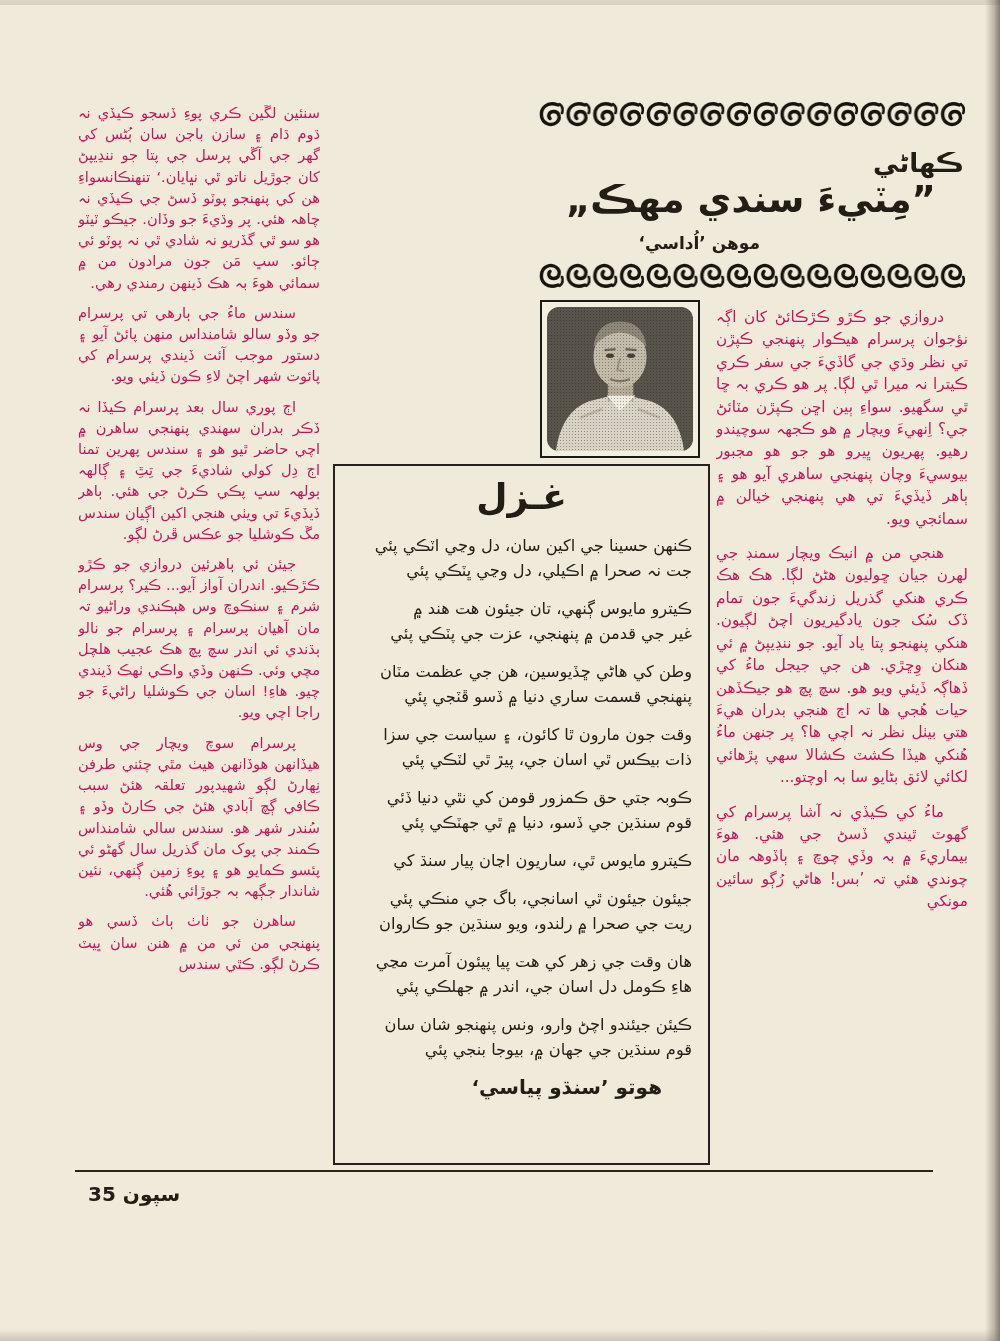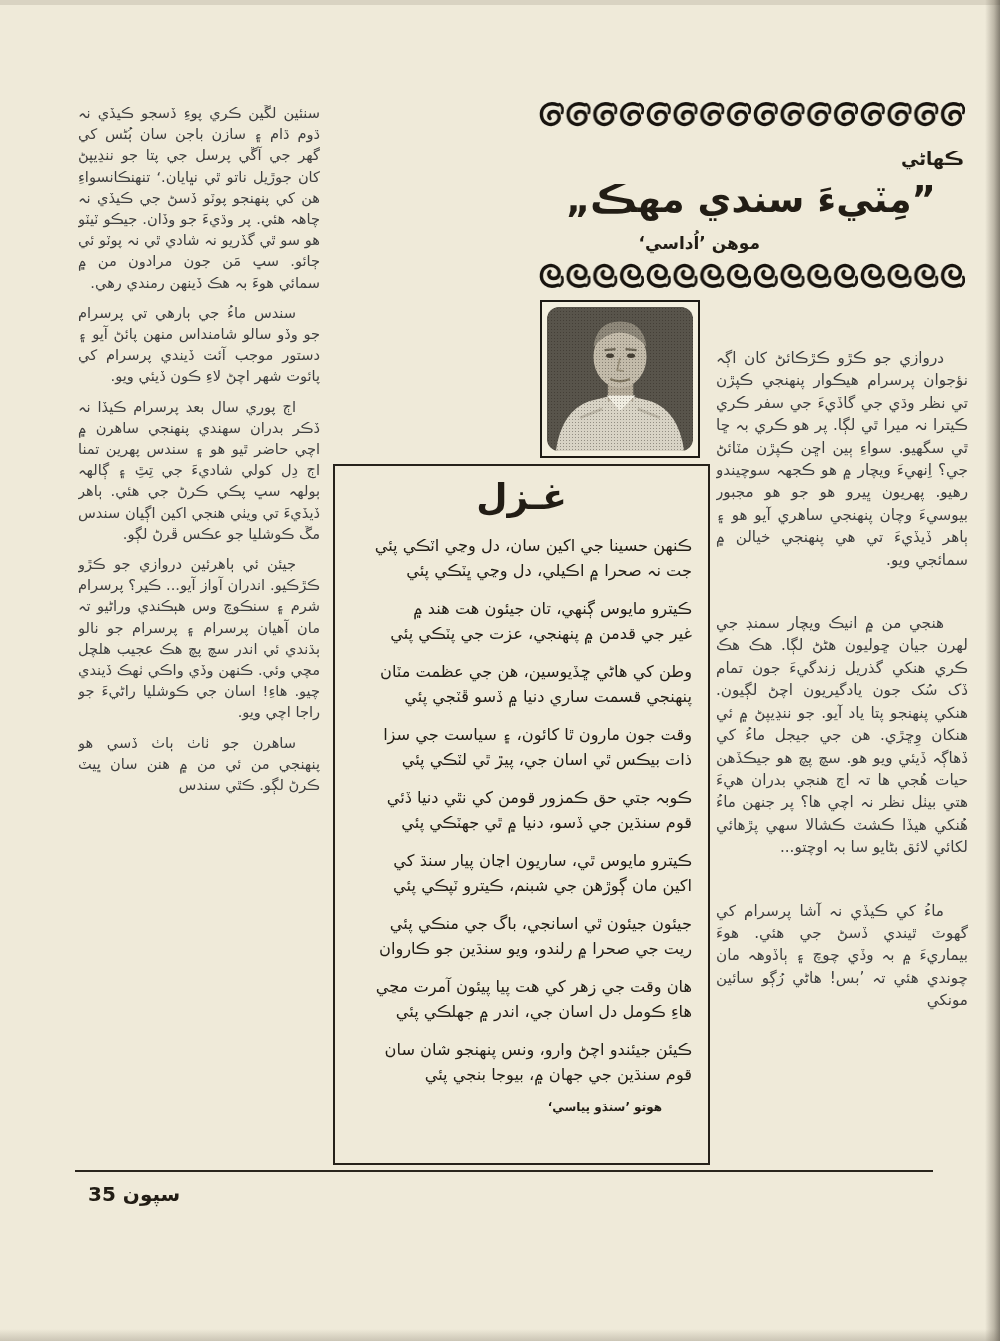--- a/index.html
+++ b/index.html
@@ -9,70 +9,71 @@
     font-family:"DejaVu Sans",sans-serif;
   }
   
   .edge-right{position:absolute;top:0;right:0;width:15px;height:100%;
     background:linear-gradient(90deg,rgba(110,102,88,0) 0%,rgba(110,102,88,.40) 60%,rgba(64,58,48,.62) 100%);}
   .edge-bottom{position:absolute;left:0;bottom:0;width:100%;height:12px;
     background:linear-gradient(180deg,rgba(120,112,98,0),rgba(120,112,98,.30));}
   .edge-top{position:absolute;left:0;top:0;width:100%;height:5px;background:rgba(150,143,128,.25);}
 
   
-  .col{position:absolute;direction:rtl;text-align:justify;color:#404040;}
+  .col{position:absolute;direction:rtl;text-align:justify;color:#be185d;}
   .col p{margin:0 0 9px;text-indent:24px;}
   .col p.flush{text-indent:0;}
   .col-left{left:78px;top:102px;width:242px;height:1052px;font-size:14.6px;line-height:21.2px;overflow:hidden;}
   .col-right{left:716px;top:306px;width:252px;height:858px;font-size:15.2px;line-height:22.4px;overflow:hidden;}
-  .col-right p{margin-bottom:12px;margin-top:41px;}
+  .col-right p{margin-bottom:12px;}
 
   
   .band{position:absolute;left:537px;width:428px;height:28px;line-height:0;}
   .band-top{top:100px;}
   .band-bottom{top:262px;transform:scaleY(-1);}
   .kicker{position:absolute;left:538px;top:148px;width:426px;direction:rtl;text-align:right;
-    font-size:18px;font-weight:700;letter-spacing:.5px;}
+    font-size:26px;font-weight:700;letter-spacing:.5px;}
   .title{position:absolute;left:537px;top:178px;width:428px;direction:rtl;text-align:center;
     font-size:37px;font-weight:700;}
   .author{position:absolute;left:560px;top:233px;width:200px;direction:rtl;text-align:right;
     font-size:17px;font-weight:700;}
 
   
   .photo-frame{position:absolute;left:540px;top:300px;width:146px;height:144px;
     border:2px solid #1d1a15;background:#f3efdf;padding:5px;}
   .photo{position:relative;width:100%;height:100%;border-radius:12px;overflow:hidden;background:#5a564e;}
   .photo svg{display:block;width:100%;height:100%;}
   .halftone{position:absolute;inset:0;border-radius:12px;
     background-image:radial-gradient(rgba(35,30,25,.38) .8px,transparent .95px);
     background-size:3px 3px;pointer-events:none;}
 
   
   .ghazal{position:absolute;left:333px;top:464px;width:377px;height:701px;
     border:2.5px solid #26221b;box-sizing:border-box;padding:8px 16px 6px;direction:rtl;overflow:hidden;}
   .ghazal-heading{text-align:center;font-size:36px;font-weight:700;margin:2px 0 16px;}
   .couplet{margin:0 0 13px;}
   .gl{font-size:16.2px;line-height:25px;text-align:justify;}
-  .attribution{font-size:12px;font-weight:700;padding-right:30px;margin-top:4px;}
+  .attribution{font-size:20px;font-weight:700;padding-right:30px;margin-top:4px;}
 
   
   .footer-rule{position:absolute;left:75px;top:1170px;width:858px;height:2px;background:#2a251d;}
   .page-footer{position:absolute;left:88px;top:1182px;width:140px;direction:rtl;text-align:left;
     font-size:20px;font-weight:700;}
 </style>
 </head>
 <body>
 
 <div class="page">
 
   <div class="col col-left">
     <p class="flush">سنئين لڱين ڪري پوءِ ڏسجو ڪيڏي نہ ڌوم ڌام ۽ سازن باجن سان ٻُڻس کي گهر جي آڱي پرسل جي پتا جو ننڍيپڻ کان جوڙيل ناتو ٿي نڀايان.‘ تنهنڪانسواءِ هن کي پنهنجو پوٽو ڏسڻ جي ڪيڏي نہ چاهہ هئي. پر وڌيءَ جو وڏان. جيڪو ٽيٽو هو سو ٿي گڏريو نہ شادي ٿي نہ پوٽو ئي ڄائو. سڀ مَن جون مرادون من ۾ سمائي هوءَ بہ هڪ ڏينهن رمندي رهي.</p>
     <p>سندس ماءُ جي ٻارهي تي پرسرام جو وڏو سالو شامنداس منهن پائڻ آيو ۽ دستور موجب آئت ڏيندي پرسرام کي پائوت شهر اچڻ لاءِ ڪون ڏيئي ويو.</p>
     <p>اڄ پوري سال بعد پرسرام ڪيڏا نہ ڏڪر بدران سهندي پنهنجي ساهرن ۾ اچي حاضر ٿيو هو ۽ سندس پهرين تمنا اڄ دِل کولي شاديءَ جي تِٿِ ۽ ڳالهہ ٻولهہ سڀ پڪي ڪرڻ جي هئي. ٻاهر ڏيڏيءَ تي ويٺي هنجي اکين اڳيان سندس مڱ ڪوشليا جو عڪس ڦرڻ لڳو.</p>
     <p>جيئن ئي ٻاهرئين دروازي جو ڪڙو ڪڙڪيو. اندران آواز آيو... ڪير؟ پرسرام شرم ۽ سنڪوچ وس هٻڪندي وراڻيو تہ مان آهيان پرسرام ۽ پرسرام جو نالو ٻڌندي ئي اندر سچ پچ هڪ عجيب هلچل مچي وئي. ڪنهن وڏي واڪي ٺهڪ ڏيندي چيو. هاءِ! اسان جي ڪوشليا راڻيءَ جو راجا اچي ويو.</p>
+    <p>پرسرام سوچ ويچار جي وس هيڏانهن هوڏانهن هيٺ مٿي چئني طرفن نِهارڻ لڳو شهيدپور تعلقہ هئڻ سبب ڪافي ڳچ آبادي هئڻ جي ڪارڻ وڏو ۽ سُندر شهر هو. سندس سالي شامنداس ڪمند جي پوک مان گذريل سال گهڻو ئي پئسو ڪمايو هو ۽ پوءِ زمين ڳنهي، نئين شاندار جڳهہ بہ جوڙائي هُئي.</p>
     <p>ساهرن جو ٺاٺ ٻاٺ ڏسي هو پنهنجي من ئي من ۾ هنن سان ڀيٽ ڪرڻ لڳو. ڪٿي سندس</p>
   </div>
 
   <div class="band band-top">
     <svg width="428" height="28">
       <defs>
         <pattern id="sw1" width="26.75" height="28" patternUnits="userSpaceOnUse">
           <path d="M21 5 C10 1 3.5 8 4.5 16 C5.5 23.5 14 27 19.5 22.5 C24 19 22.5 11.5 16.5 11.5 C12 11.5 10.5 16 13 18.5" fill="none" stroke="#17130e" stroke-width="3.4" stroke-linecap="round"></path>
           <path d="M22.5 4 q4.5 3 2.5 9" fill="none" stroke="#17130e" stroke-width="2.6" stroke-linecap="round"></path>
         </pattern>
@@ -135,21 +136,20 @@
     <div class="couplet">
       <div class="gl">وقت جون مارون ٿا کائون، ۽ سياست جي سزا</div>
       <div class="gl">ذات بيڪس ٿي اسان جي، پيڙ ٿي لٽڪي پئي</div>
     </div>
     <div class="couplet">
       <div class="gl">ڪوبہ جتي حق ڪمزور قومن کي نٿي دنيا ڏئي</div>
       <div class="gl">قوم سنڌين جي ڏسو، دنيا ۾ ٿي جهٽڪي پئي</div>
     </div>
     <div class="couplet">
       <div class="gl">ڪيترو مايوس ٿي، ساريون اڃان پيار سنڌ کي</div>
-      <div class="gl">اکين مان ڳوڙهن جي شبنم، ڪيترو ٽپڪي پئي</div>
     </div>
     <div class="couplet">
       <div class="gl">جيئون جيئون ٿي اسانجي، باگ جي منڪي پئي</div>
       <div class="gl">ريت جي صحرا ۾ رلندو، ويو سنڌين جو ڪاروان</div>
     </div>
     <div class="couplet">
       <div class="gl">هان وقت جي زهر کي هت پيا پيئون آمرت مڃي</div>
       <div class="gl">هاءِ ڪومل دل اسان جي، اندر ۾ جهلڪي پئي</div>
     </div>
     <div class="couplet">

